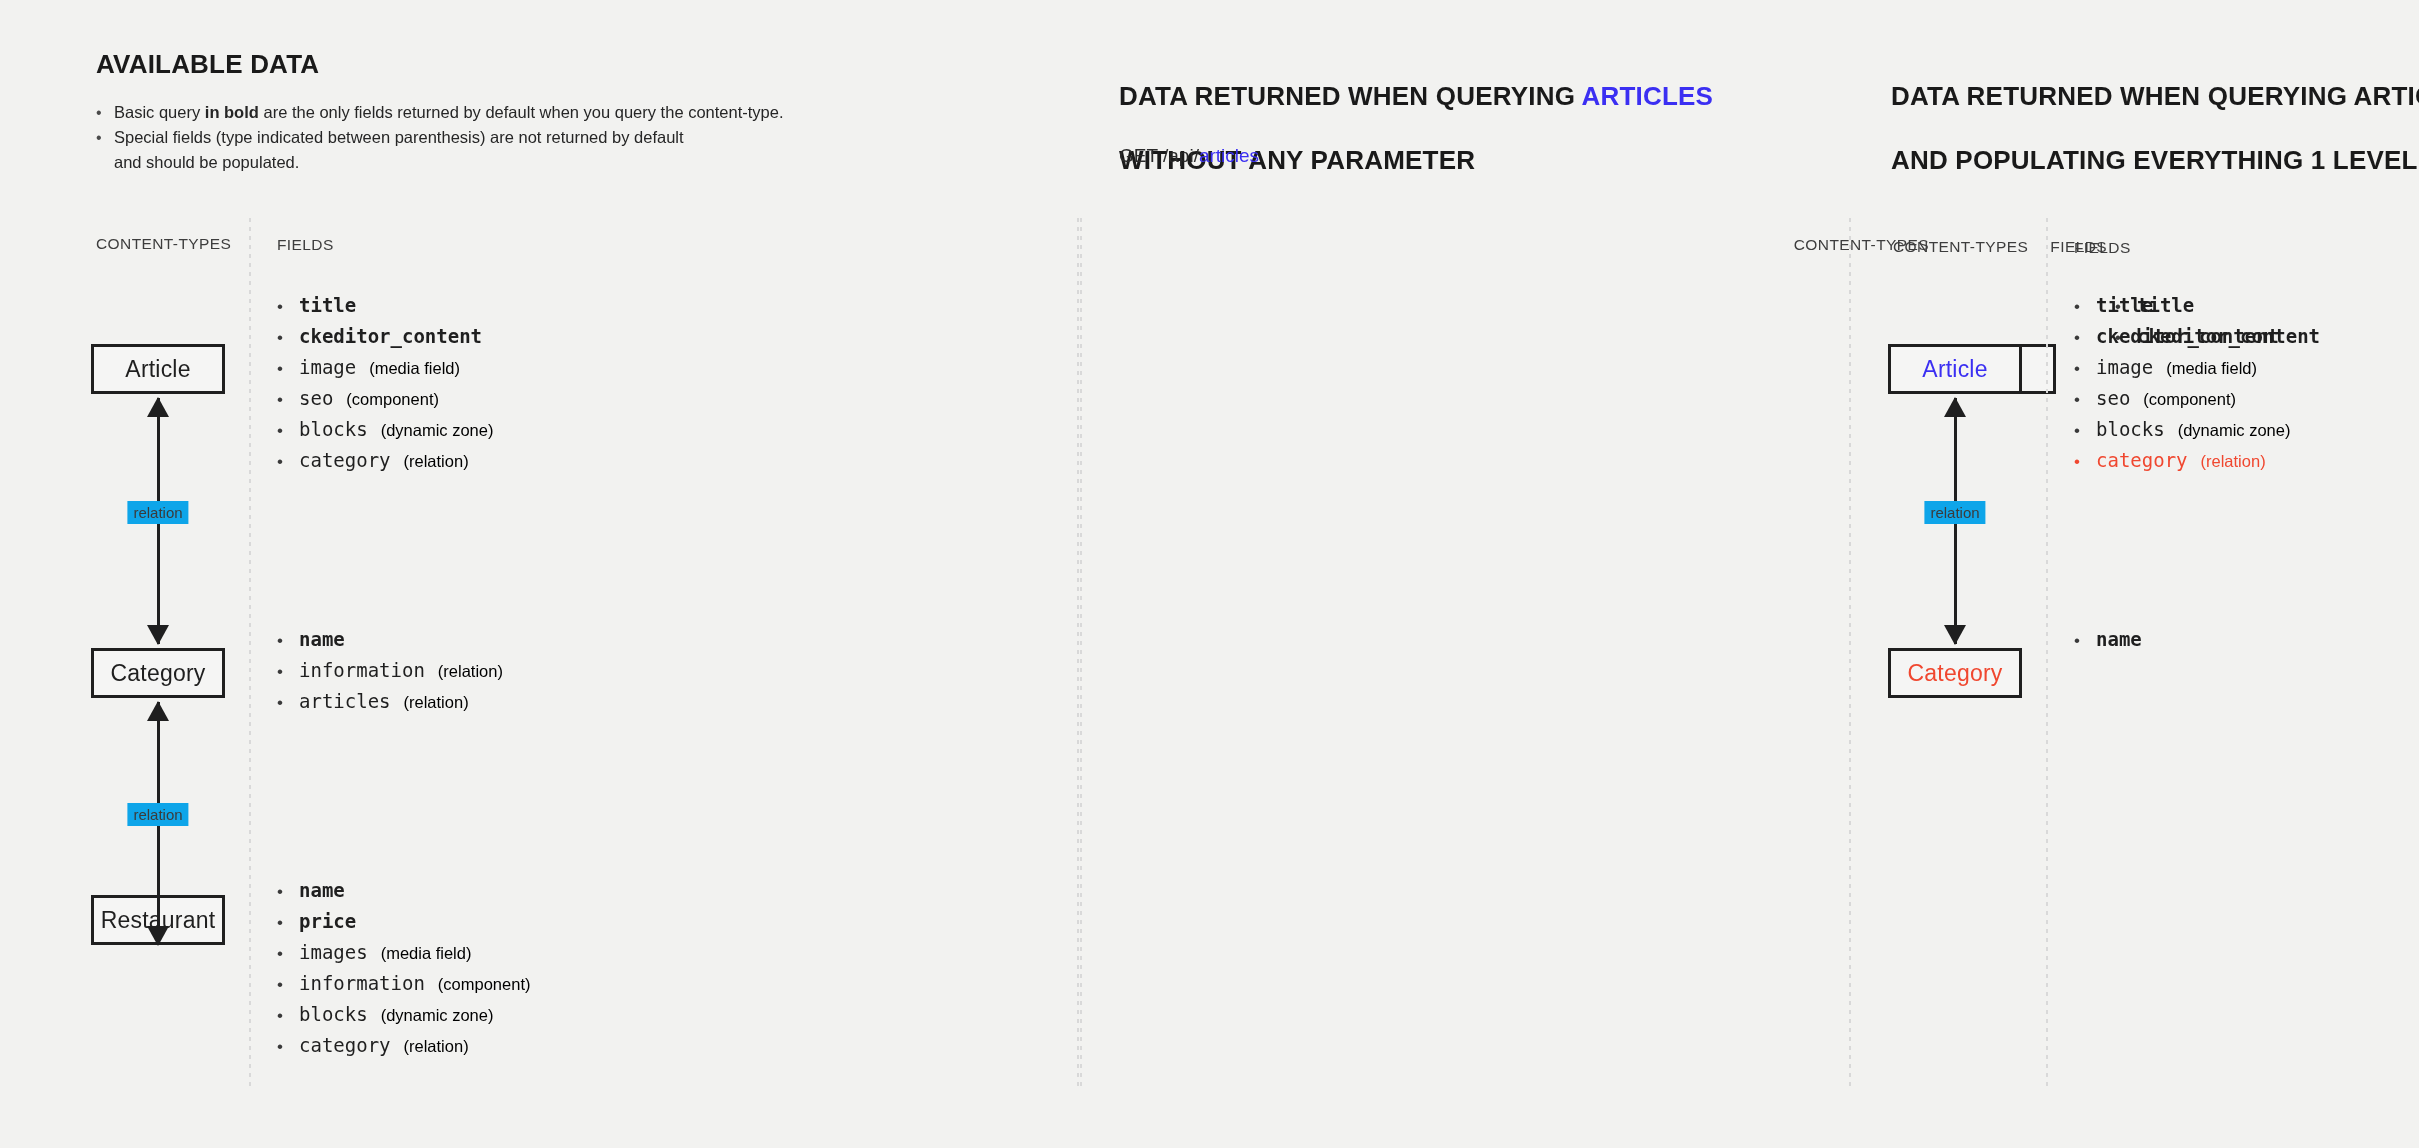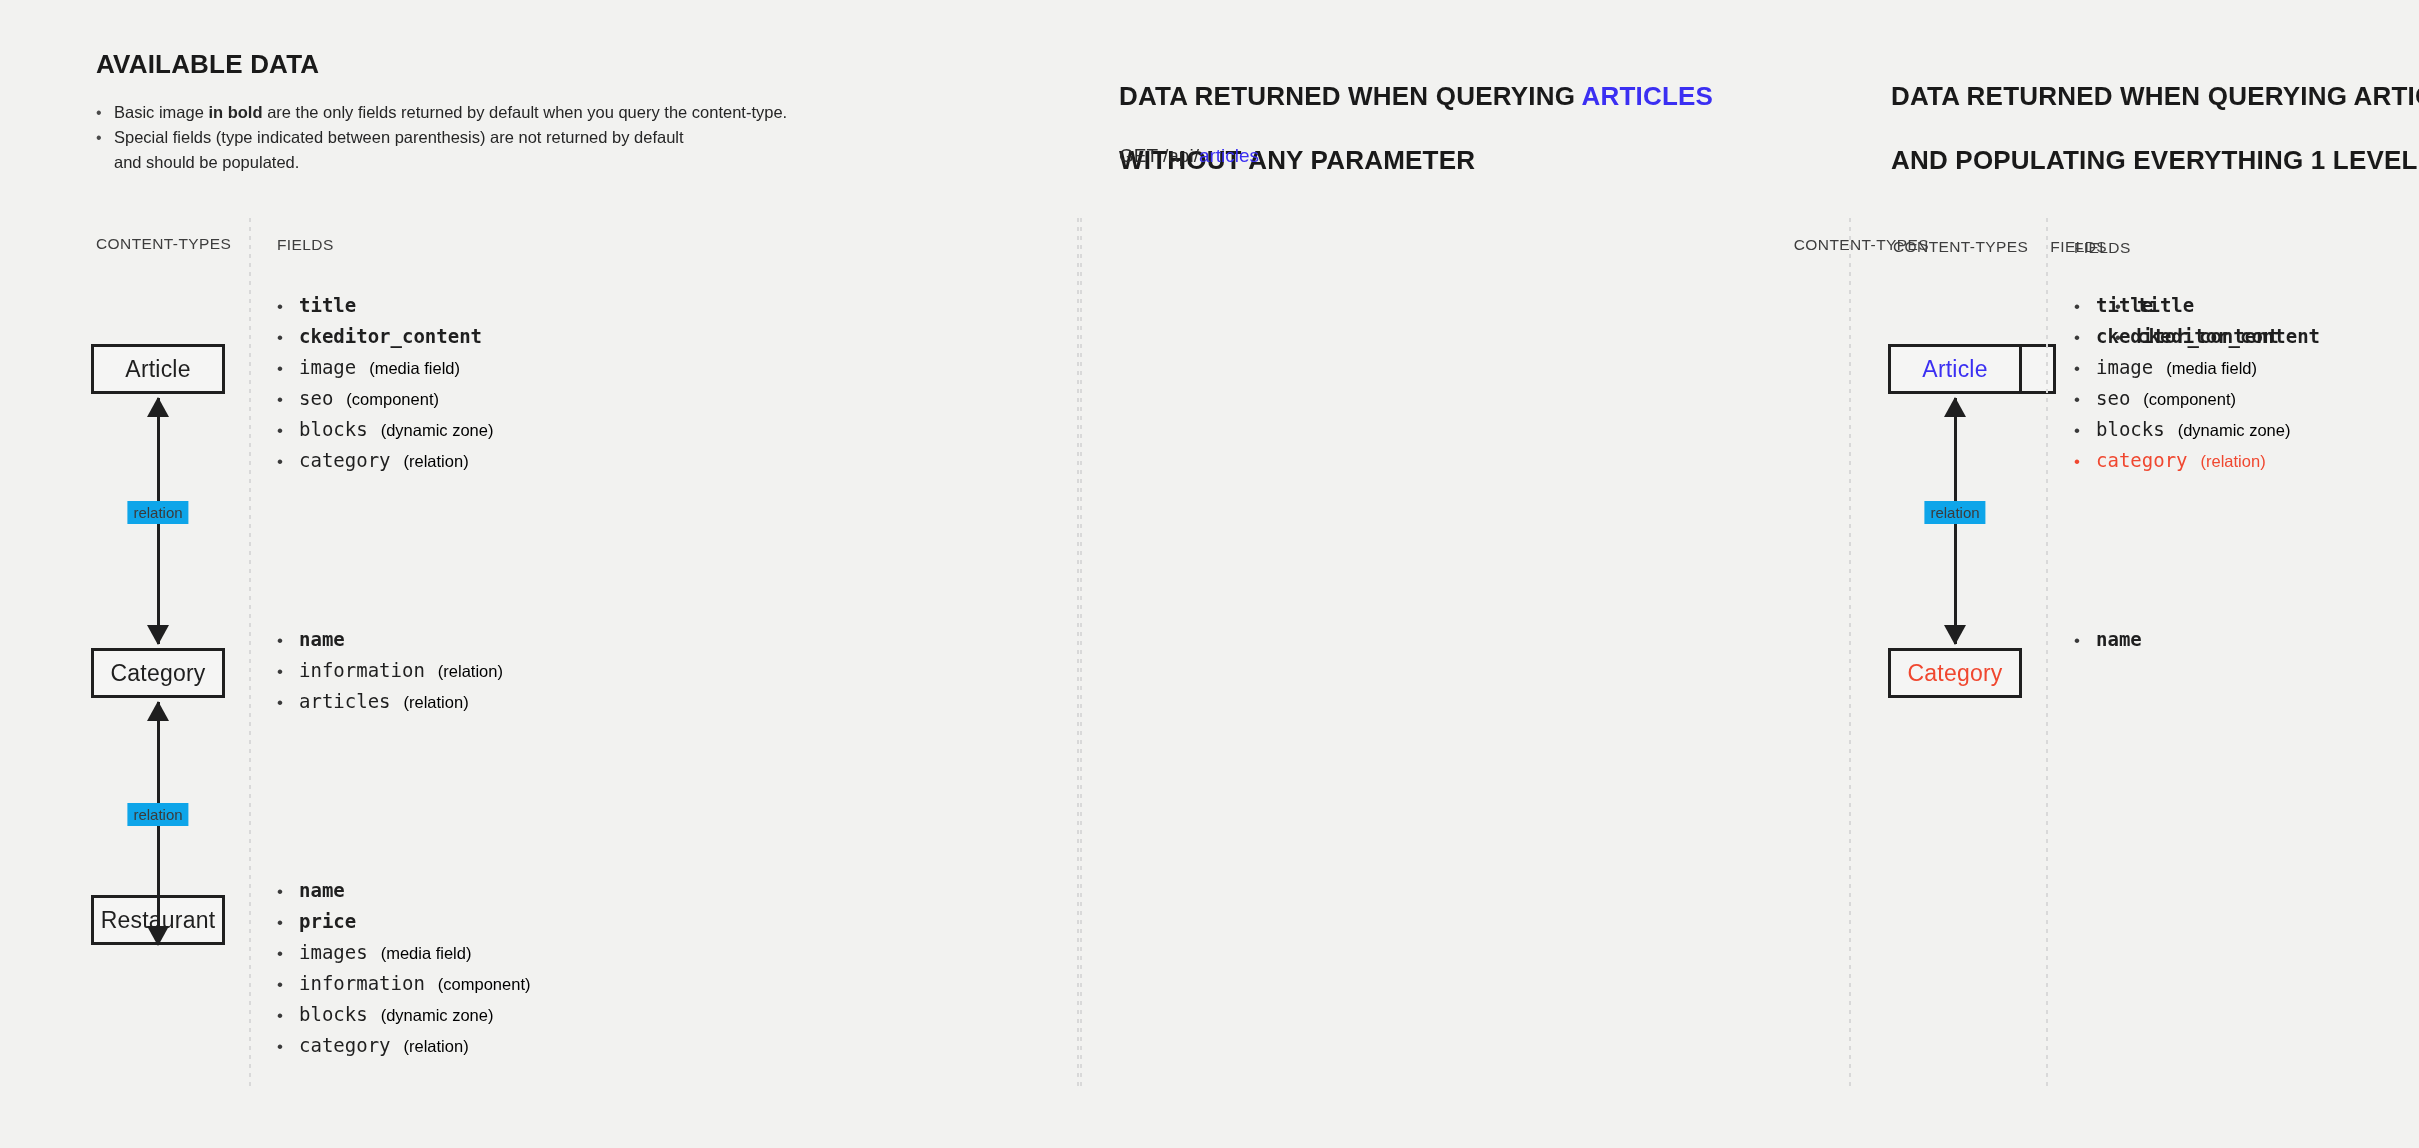--- a/index.html
+++ b/index.html
@@ -182,21 +182,21 @@
 <div class="panel-sep" id="sep-12"></div>
 <div class="panel-sep" id="sep-23"></div>
 
 <div class="panel" id="panel-1">
 
   <div class="heading" style="left:96px; top:48px;">AVAILABLE DATA</div>
 
   <div class="intro">
     <div class="row">
       <span class="dot">•</span>
-      <span class="txt"><span>Basic image </span><b>in bold</b><span> are the only fields returned by default when you query the content-type.</span></span>
+      <span class="txt"><span>Basic query </span><b>in bold</b><span> are the only fields returned by default when you query the content-type.</span></span>
     </div>
     <div class="row">
       <span class="dot">•</span>
       <span class="txt">
         <span>Special fields (type indicated between parenthesis) are not returned by default</span><br>
         <span>and should be populated.</span>
       </span>
     </div>
   </div>
 

